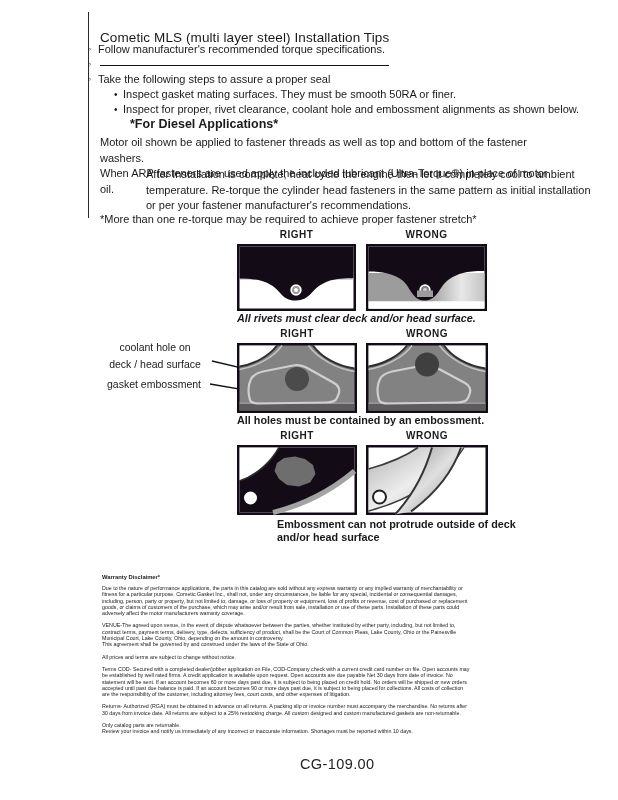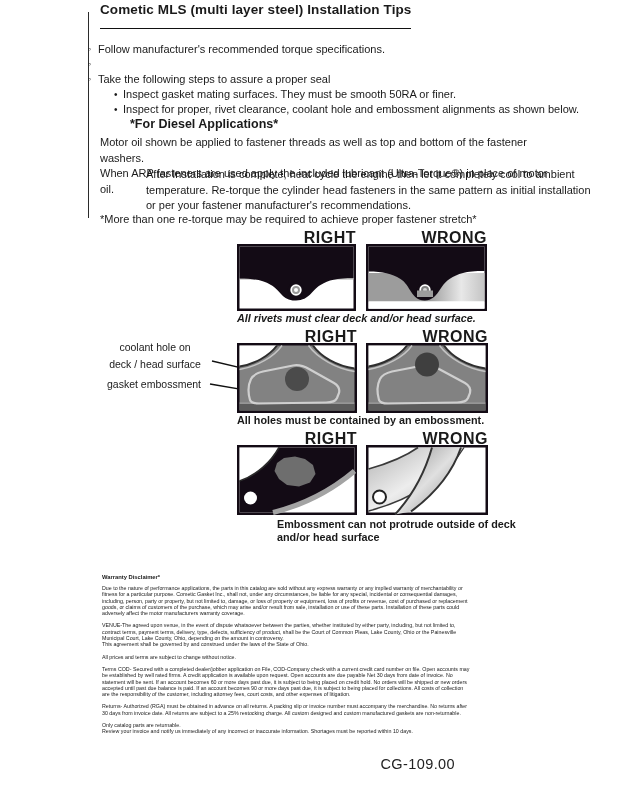--- a/index.html
+++ b/index.html
@@ -1,37 +1,37 @@
 <!DOCTYPE html>
 <html><head>
 <meta charset="utf-8">
 <style>
   html,body{margin:0;padding:0;background:#ffffff;}
   .page{position:relative;width:618px;height:800px;background:#ffffff;overflow:hidden;
         font-family:"Liberation Sans", sans-serif;color:#1a1a1a;}
   .rule-left{position:absolute;left:88px;top:12px;width:1px;height:206px;background:#2b2b2b;}
-  .title{position:absolute;left:100px;top:2px;font-size:13.5px;font-weight:bold;
-         border-bottom:1.5px solid #111;padding-bottom:11px;letter-spacing:.1px;}
+  .title{position:absolute;left:100px;top:30px;font-size:13.5px;font-weight:normal;
+         border-bottom:1.5px solid #111;padding-bottom:20px;letter-spacing:.1px;}
   .bullets{position:absolute;left:88px;top:42px;font-size:11px;line-height:15px;}
   .b-row{display:flex;}
   .b-marker{width:10px;font-size:9px;line-height:15px;color:#1a1a1a;}
   .sub{margin-left:26px;}
   .sub .b-marker{font-size:10px;width:9px;}
   .sec-head{position:absolute;left:100px;top:117px;font-size:12.5px;font-weight:bold;margin-left:30px;}
   .para{position:absolute;left:100px;width:460px;font-size:11px;line-height:15.5px;white-space:pre-line;}
   .p1{top:135px;} .p2{top:167px;margin-left:46px;} .p3{top:212px;}
-  .dg-label{position:absolute;font-size:16px;font-weight:600;letter-spacing:.5px;text-align:right;}
+  .dg-label{position:absolute;font-size:10px;font-weight:600;letter-spacing:.5px;text-align:center;}
   .dg-box{position:absolute;}
   .caption{position:absolute;left:237px;font-size:10.8px;font-weight:bold;white-space:pre-line;line-height:12.5px;}
   .side-label{position:absolute;font-size:10.5px;text-align:center;line-height:17px;white-space:pre-line;}
   .overlay{position:absolute;}
   .disclaimer{position:absolute;left:102px;top:574px;width:434px;}
   .disclaimer h3{margin:0 0 5px 0;font-size:5.8px;font-weight:bold;}
   .disclaimer p{margin:0 0 6px 0;font-size:5.3px;line-height:6.3px;white-space:pre-line;}
-  .page-code{position:absolute;left:300px;top:756px;width:155px;text-align:right;
+  .page-code{position:absolute;left:300px;top:756px;width:155px;
              font-size:14.5px;letter-spacing:.4px;color:#222;}
 </style>
 </head>
 <body>
 
 <div class="page">
 
   <div class="rule-left"></div>
 
   <div class="title">Cometic MLS (multi layer steel) Installation Tips</div>

